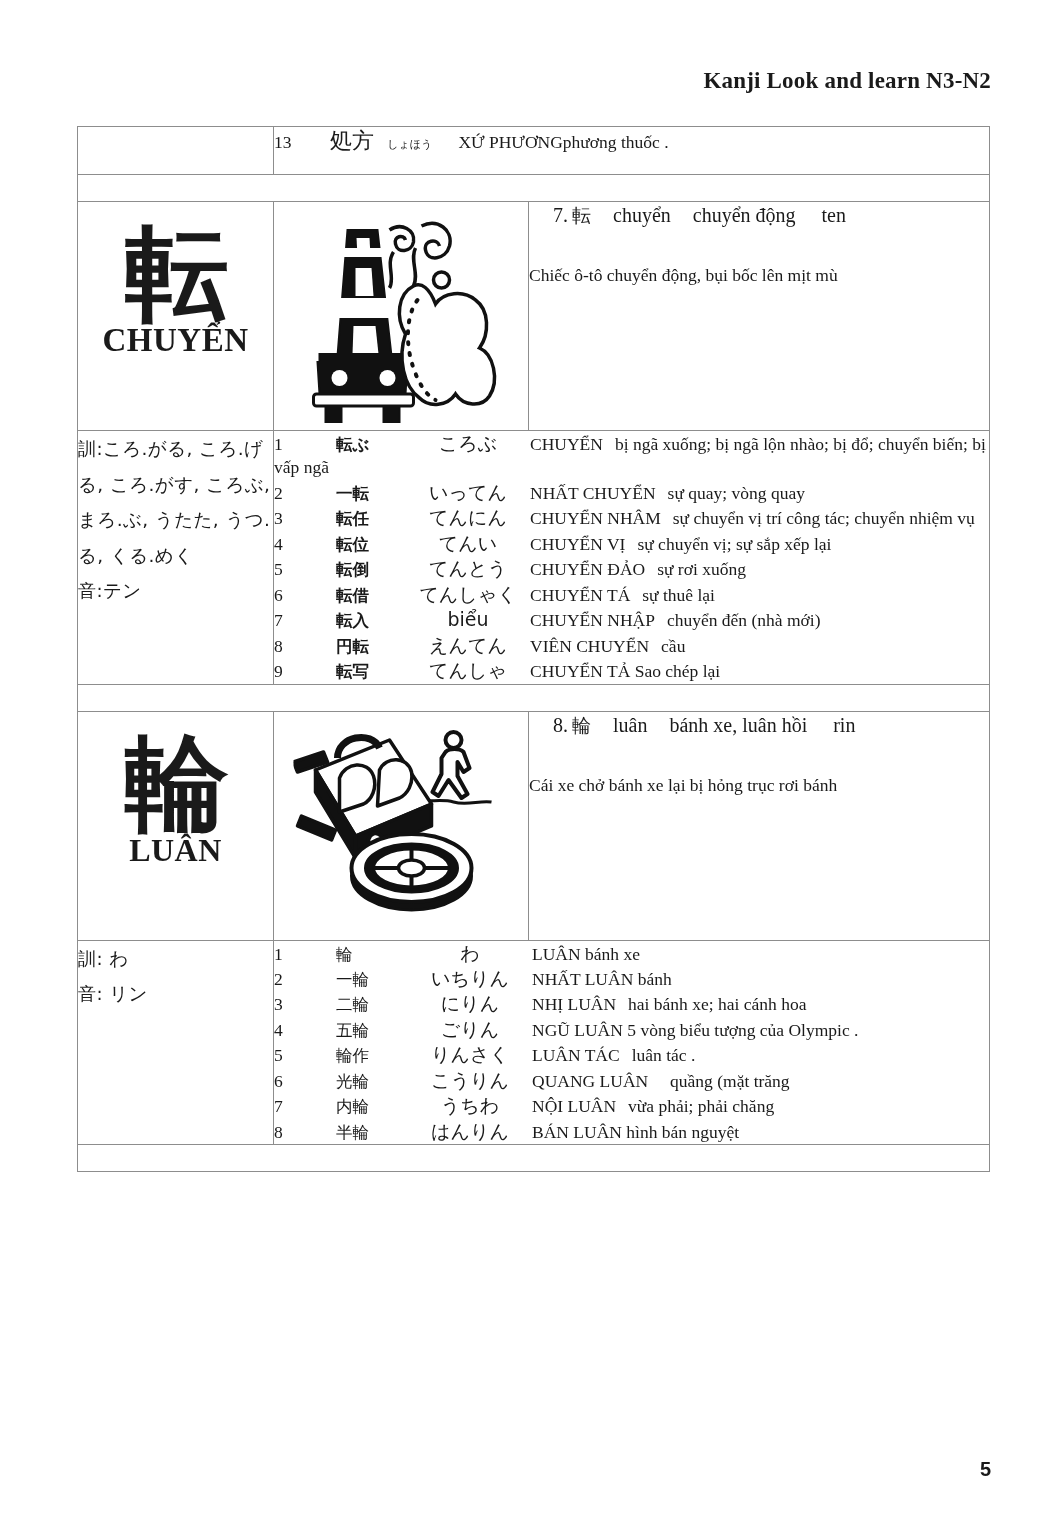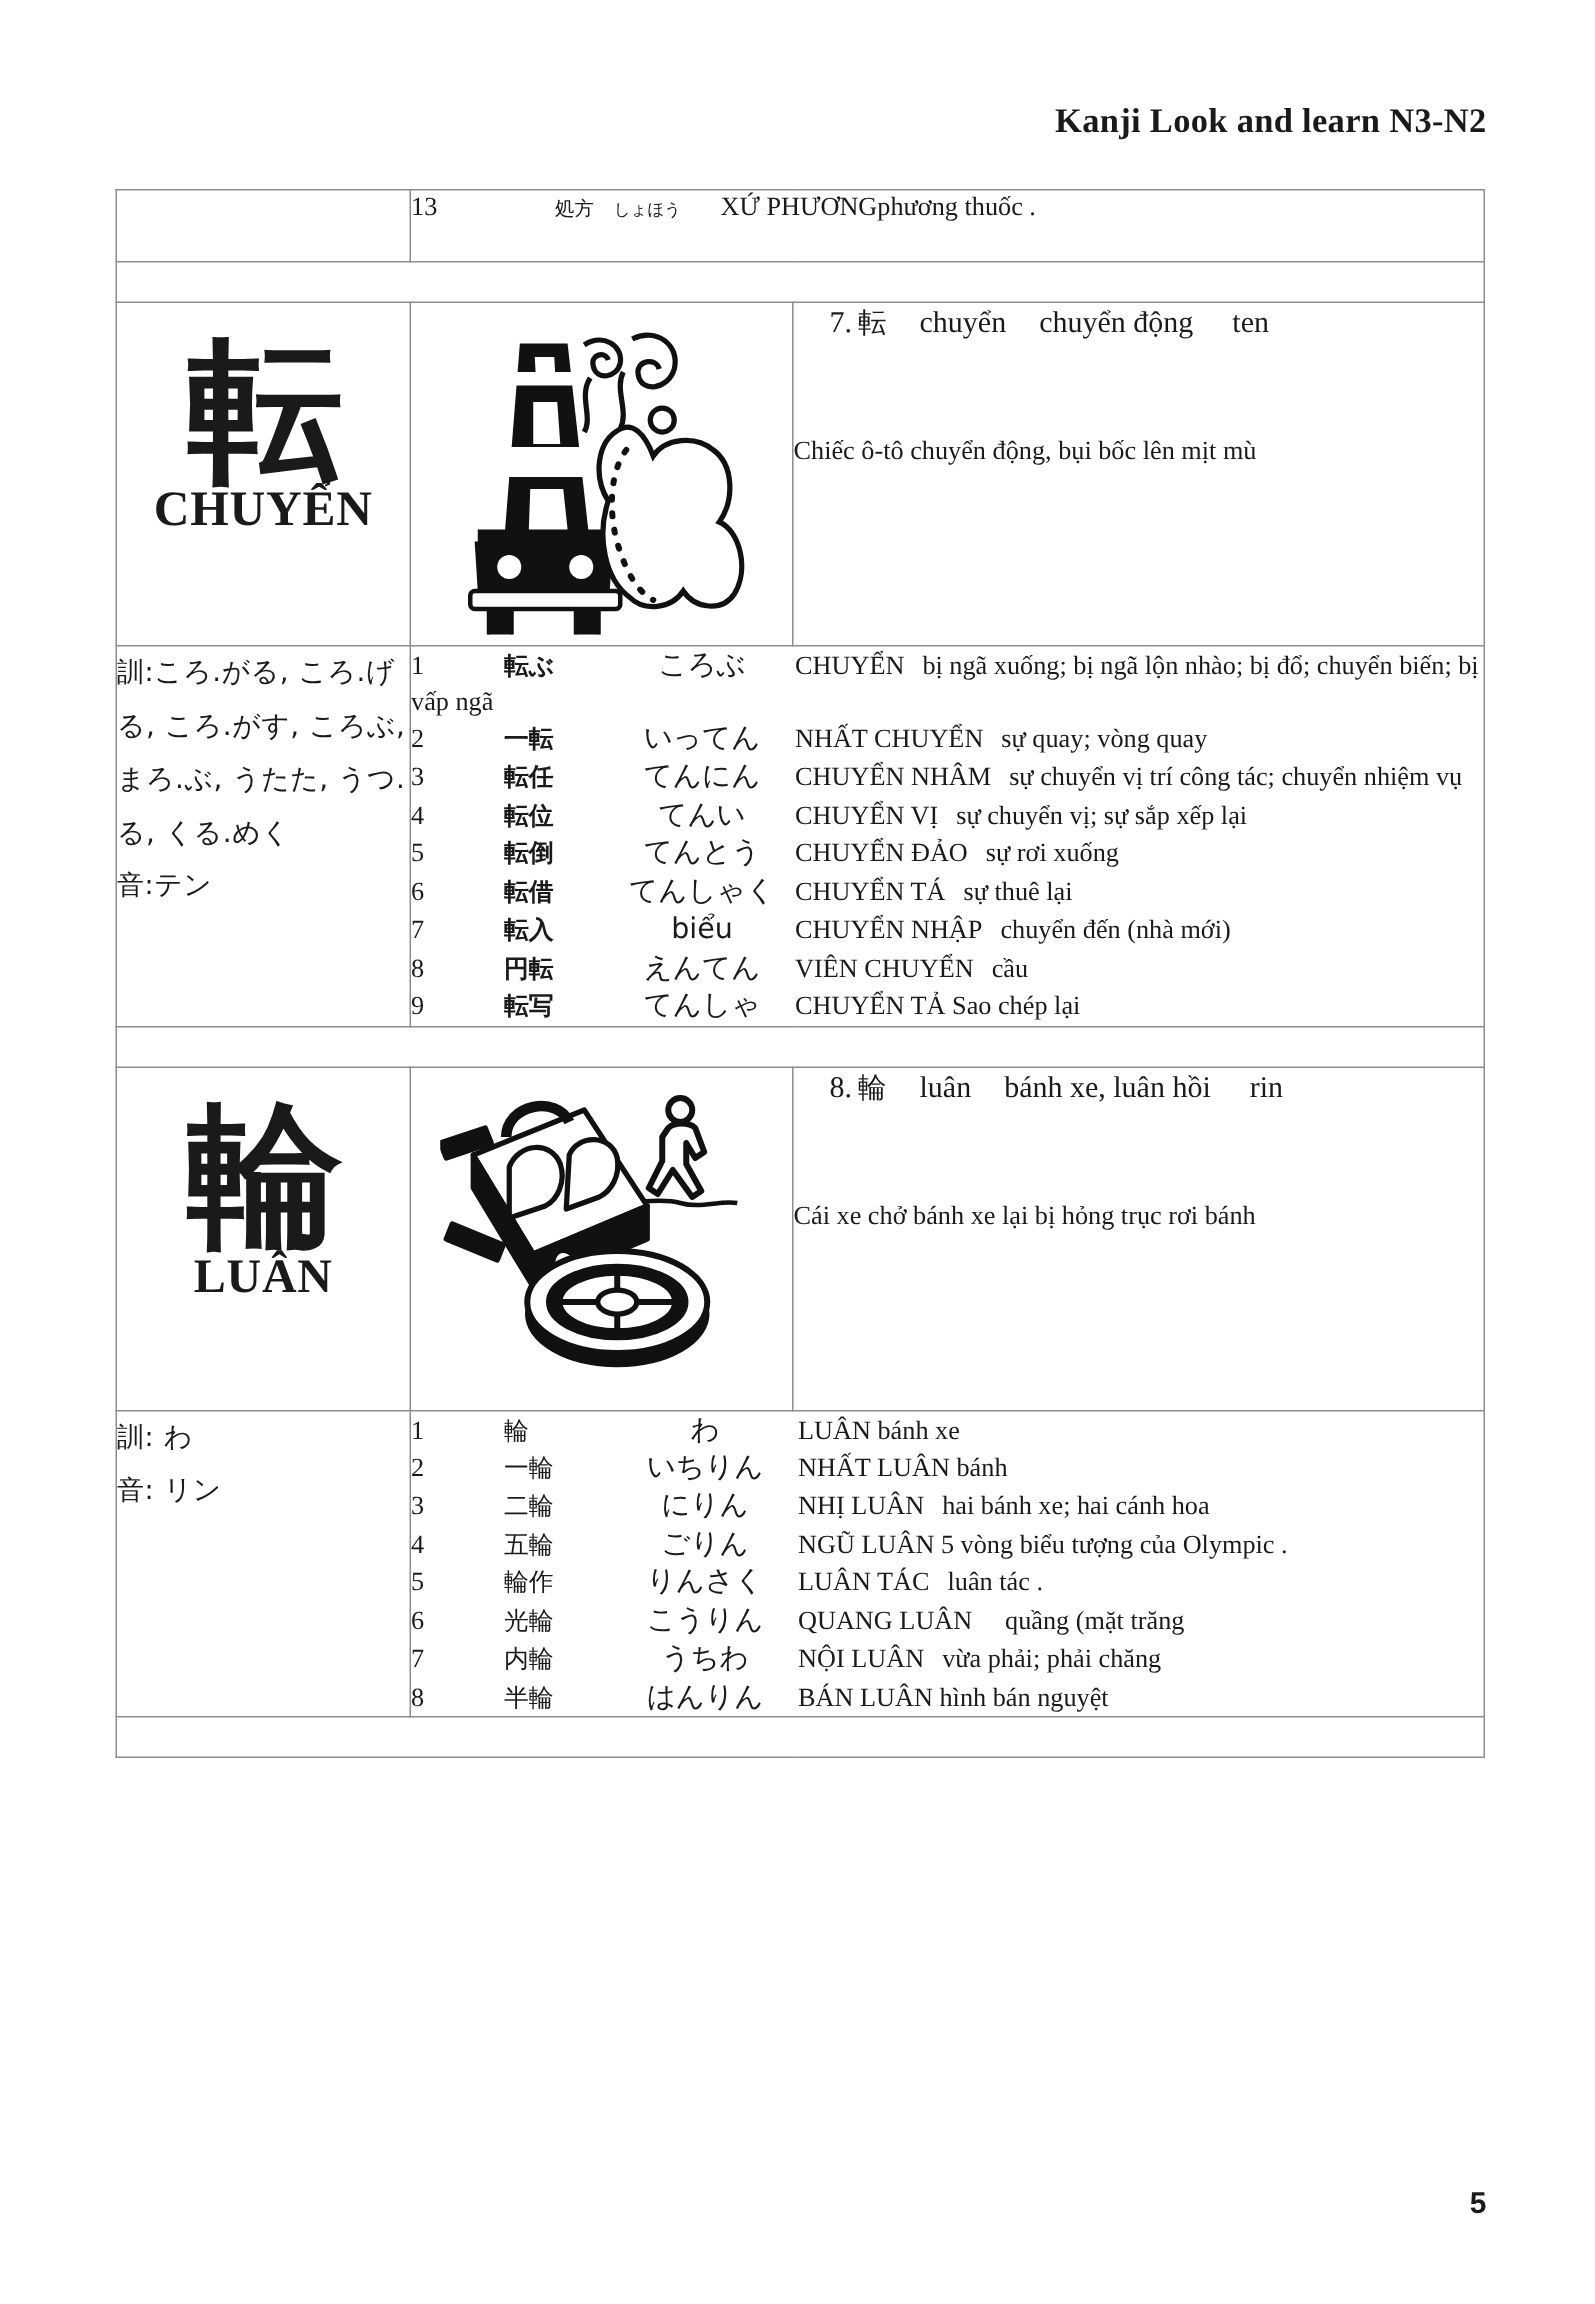--- a/index.html
+++ b/index.html
@@ -61,21 +61,21 @@
   
   .tr-top td { height: 47px; }
   .cell-empty { }
   .top-entry {
     padding: 6px 6px 4px 10px;
     font-size: 17.5px;
     line-height: 1.25;
     white-space: nowrap;
   }
   .top-entry .num { display:inline-block; width: 56px; }
-  .top-entry .jp  { font-family: "DejaVu Sans", sans-serif; font-size: 13px; margin-left: 40px; }
+  .top-entry .jp  { font-family: "DejaVu Sans", sans-serif; font-size: 22px; }
   .top-entry .kana{ font-family: "DejaVu Sans", sans-serif; font-size: 11px; }
 
   
   .spacer td { height: 26px; border: 1px solid #8d8d8d; }
 
   
   .kanji-cell {
     height: 228px;
     text-align: center;
     position: relative;
@@ -116,21 +116,21 @@
   }
   .head-line .idx { margin-right: 4px; }
   .head-line .kj {
     font-family: "DejaVu Sans", sans-serif;
     font-size: 19px;
   }
   .head-line .sp1 { display:inline-block; width: 22px; }
   .head-line .sp2 { display:inline-block; width: 22px; }
   .head-line .sp3 { display:inline-block; width: 26px; }
   .head-caption {
-    margin-top: 61px;
+    margin-top: 36px;
     font-size: 17.5px;
     line-height: 1.35;
   }
 
   
   .readings-cell { padding: 18px 12px 14px 12px; }
   .readings-cell .rd {
     font-family: "DejaVu Sans", sans-serif;
     font-size: 18.5px;
     line-height: 1.92;

